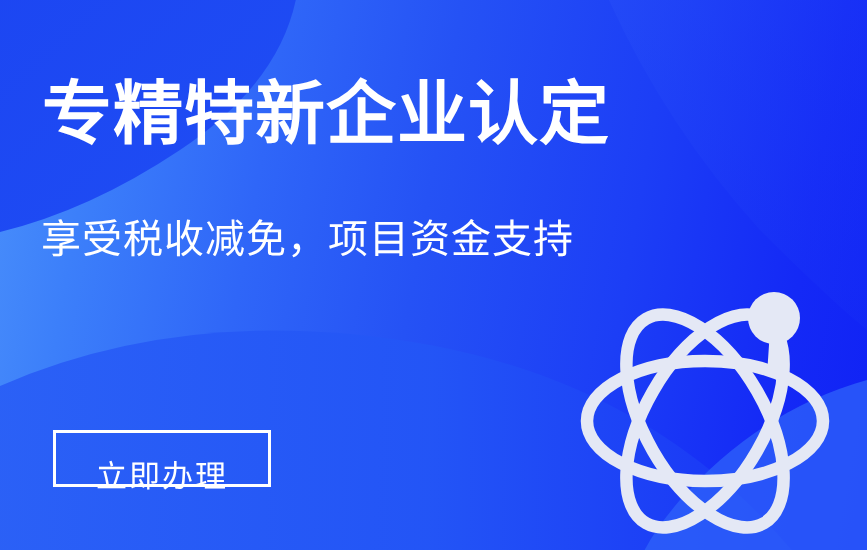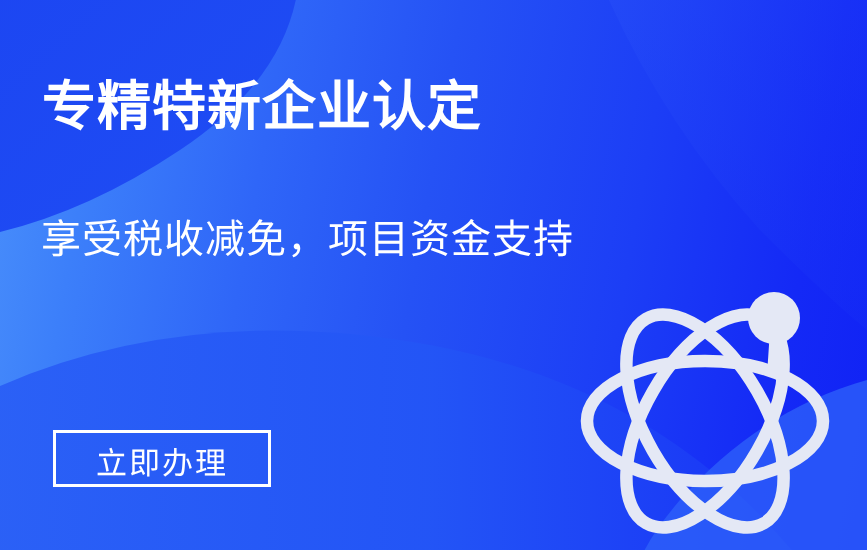--- a/index.html
+++ b/index.html
@@ -43,21 +43,21 @@
     top: 0;
     width: 100%;
     height: 100%;
   }
 
   .headline {
     position: absolute;
     left: 42px;
     top: 79px;
     margin: 0;
-    font-size: 54px;
+    font-size: 70px;
     line-height: 1.0;
     font-weight: 700;
     color: #ffffff;
     letter-spacing: 1px;
     white-space: nowrap;
   }
 
   .subhead {
     position: absolute;
     left: 41px;
@@ -81,21 +81,21 @@
     border: 3px solid #ffffff;
     border-radius: 0;
     background: transparent;
     color: #ffffff;
     font-family: inherit;
     font-size: 31px;
     font-weight: 400;
     letter-spacing: 2px;
     line-height: 51px;
     text-align: center;
-    padding: 5px;
+    padding: 18px;
     cursor: pointer;
     white-space: nowrap;
   }
 
   
   .atom {
     position: absolute;
     left: 578px;
     top: 286px;
     width: 262px;

